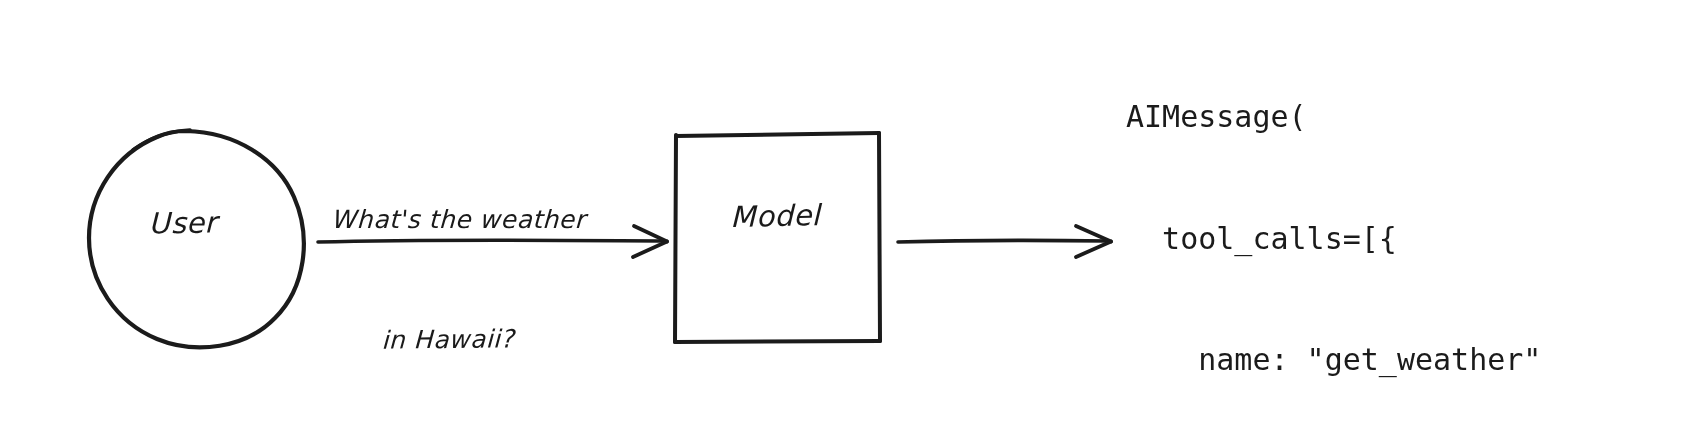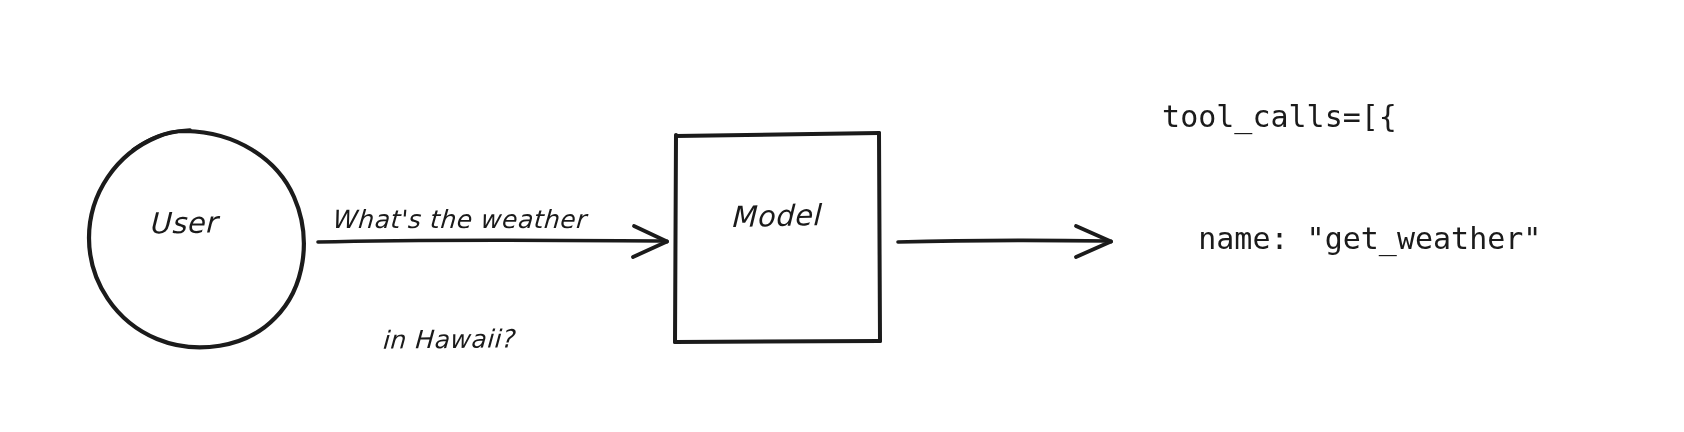--- a/index.html
+++ b/index.html
@@ -129,20 +129,21 @@
   <div class="hand" id="user-label">User</div>
 
   <div class="hand" id="edge-label">
     <span class="ln ln1">What's the weather</span>
     <span class="ln ln2">in Hawaii?</span>
   </div>
 
   <div class="hand" id="model-label">Model</div>
 
   <div id="code-block">
+    <span class="code-line">AIMessage(</span>
     <span class="code-line">  tool_calls=[{</span>
     <span class="code-line">    name: "get_weather"</span>
     
     
     
     
     
     
     
   </div>

